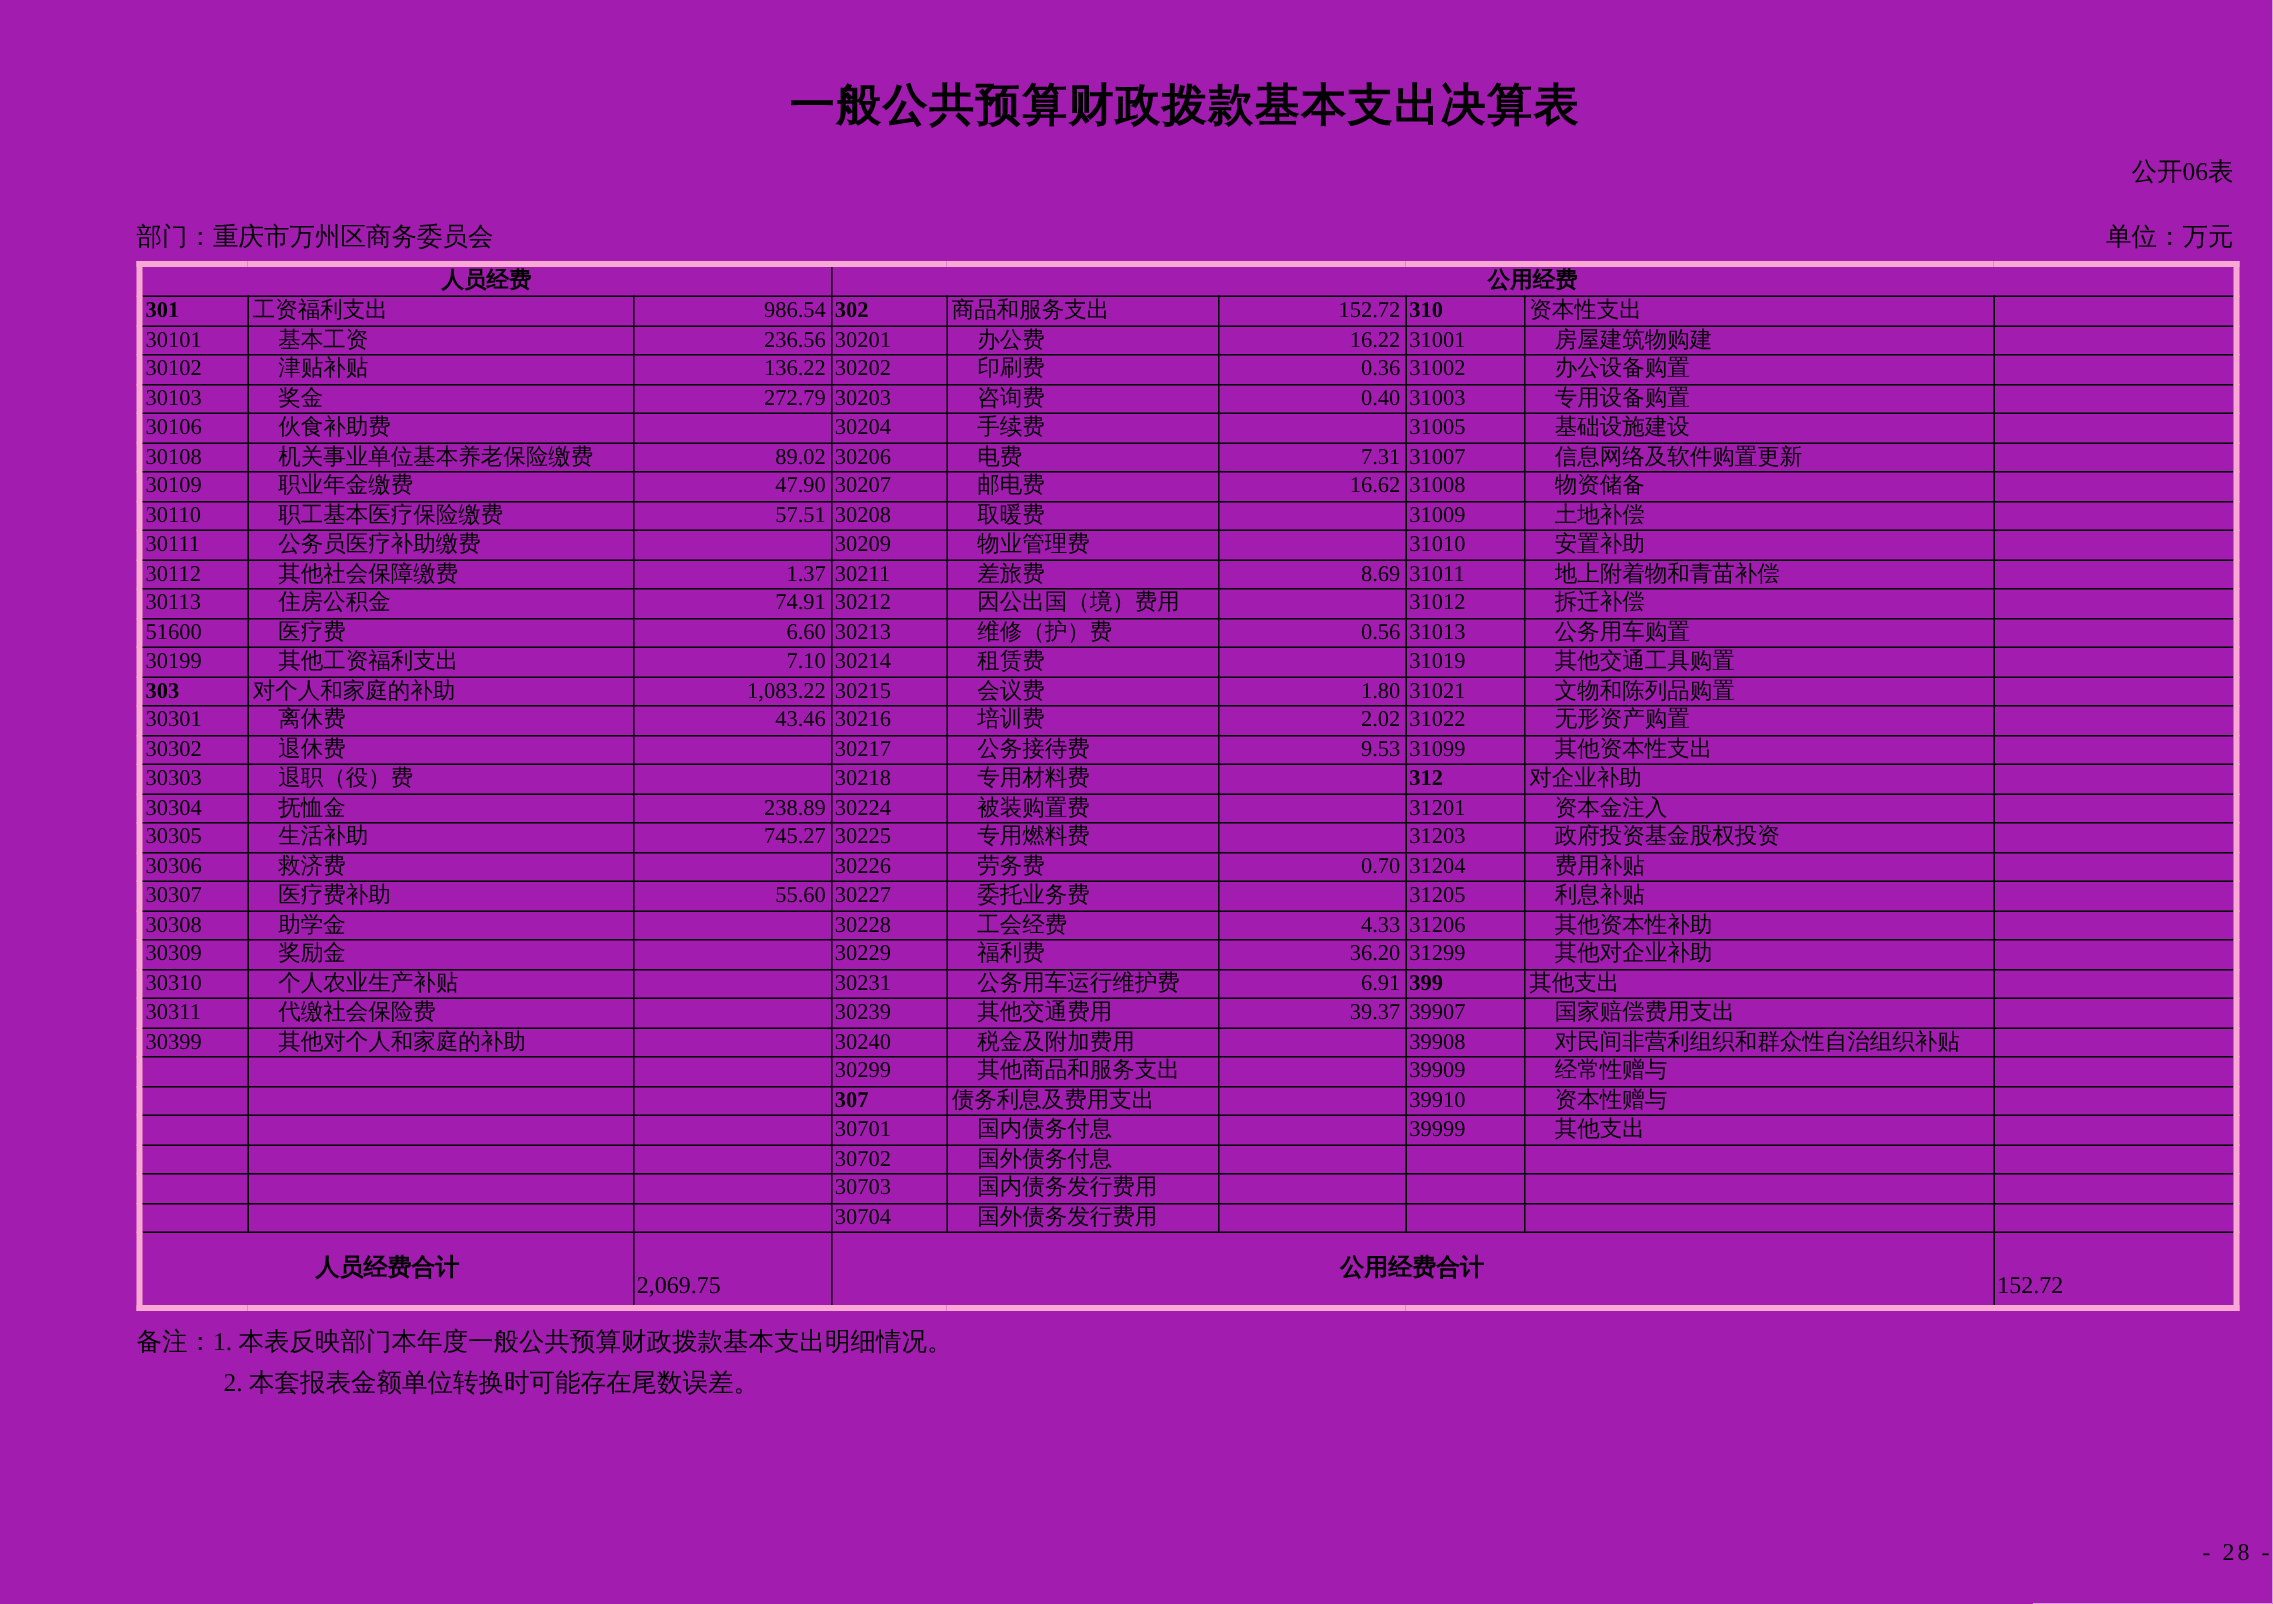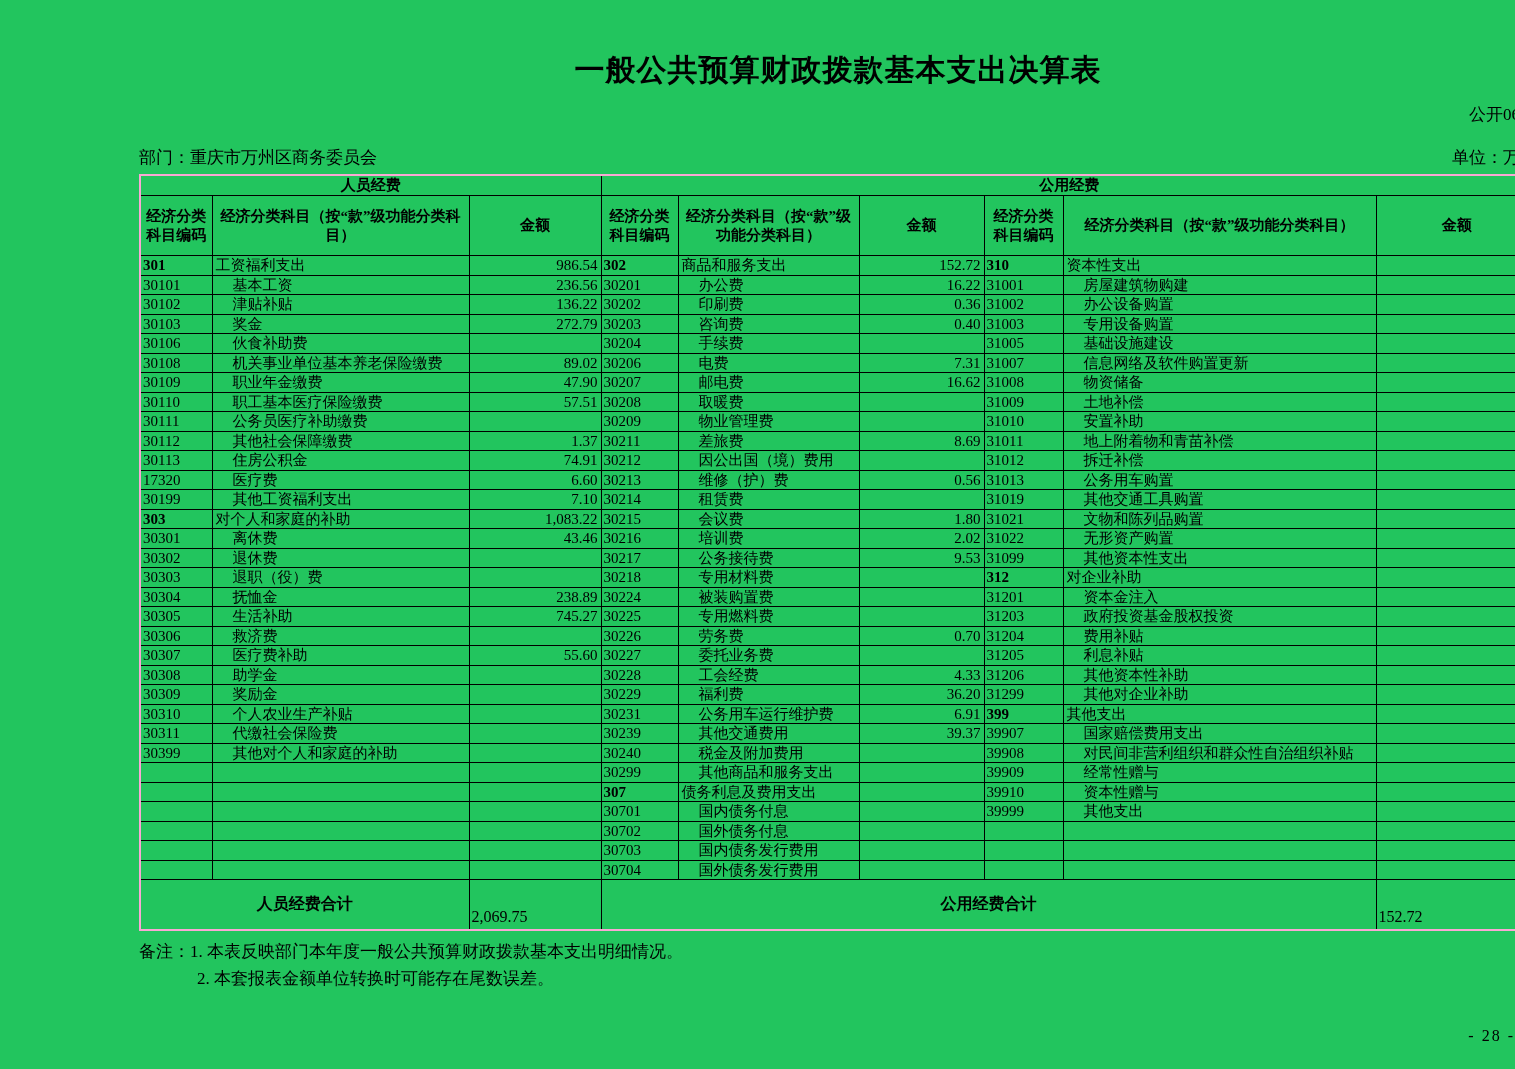--- a/index.html
+++ b/index.html
@@ -2,28 +2,28 @@
 <html><head>
 <meta charset="utf-8">
 <style>
   * { box-sizing: border-box; }
   html,body { margin:0; padding:0; background:#fff; }
   body {
     width:1515px; height:1069px;
     font-family:"Liberation Serif","DejaVu Serif",serif;
     color:#000;
   }
-  .page { position:relative; width:1515px; height:1069px; overflow:hidden; background:#22c55e;padding-left:48px; }
+  .page { position:relative; width:1515px; height:1069px; overflow:hidden; background:#a21caf; }
   .content { margin:0 26px 0 91px; width:1398px; }
 
   .title { padding-top:50px; text-align:center; font-size:30px; font-weight:bold; letter-spacing:1px; }
   .form-tag { text-align:right; font-size:17px; margin-top:12px; }
   .meta { display:flex; justify-content:space-between; font-size:17px; margin-top:20px; margin-bottom:5px; }
 
-  table.budget { border-collapse:collapse; table-layout:fixed; width:1398px; border:2px solid #f9a8d4; }
+  table.budget { border-collapse:collapse; table-layout:fixed; width:1398px; border:4px solid #f9a8d4; }
   th, td { border:1px solid #000; overflow:hidden; }
   thead th { font-size:15px; font-weight:bold; text-align:center; vertical-align:middle; line-height:19px; padding:0 2px; }
   tr.group-row th { height:20px; }
   tr.colhead-row th { height:60px; }
   tbody td { height:19.5px; font-size:15px; line-height:18px; padding:0 3px 0 2px; white-space:nowrap; vertical-align:middle; }
   td.code { text-align:left; }
   td.name { padding-left:20px; }
   td.name.cat { padding-left:3px; font-weight:normal; }
   td.code.cat { font-weight:bold;margin-top:32px; }
   td.amt { text-align:right; }
@@ -59,31 +59,20 @@
           <col style="width:125px">
         <col style="width:79px">
           <col style="width:313px">
           <col style="width:162px">
       </colgroup>
       <thead>
         <tr class="group-row">
           <th colspan="3">人员经费</th>
           <th colspan="6">公用经费</th>
         </tr>
-        <tr class="colhead-row">
-          <th>经济分类科目编码</th>
-          <th>经济分类科目（按“款”级功能分类科目）</th>
-          <th>金额</th>
-          <th>经济分类科目编码</th>
-          <th>经济分类科目（按“款”级功能分类科目）</th>
-          <th>金额</th>
-          <th>经济分类科目编码</th>
-          <th>经济分类科目（按“款”级功能分类科目）</th>
-          <th>金额</th>
-        </tr>
       </thead>
       <tbody>
           <tr>
             <td class="code cat">301</td>
             <td class="name cat">工资福利支出</td>
             <td class="amt">986.54</td>
             <td class="code cat">302</td>
             <td class="name cat">商品和服务支出</td>
             <td class="amt">152.72</td>
             <td class="code cat">310</td>
@@ -194,21 +183,21 @@
             <td class="name sub">住房公积金</td>
             <td class="amt">74.91</td>
             <td class="code">30212</td>
             <td class="name sub">因公出国（境）费用</td>
             <td class="amt"></td>
             <td class="code">31012</td>
             <td class="name sub">拆迁补偿</td>
             <td class="amt"></td>
           </tr>
           <tr>
-            <td class="code">17320</td>
+            <td class="code">51600</td>
             <td class="name sub">医疗费</td>
             <td class="amt">6.60</td>
             <td class="code">30213</td>
             <td class="name sub">维修（护）费</td>
             <td class="amt">0.56</td>
             <td class="code">31013</td>
             <td class="name sub">公务用车购置</td>
             <td class="amt"></td>
           </tr>
           <tr>

